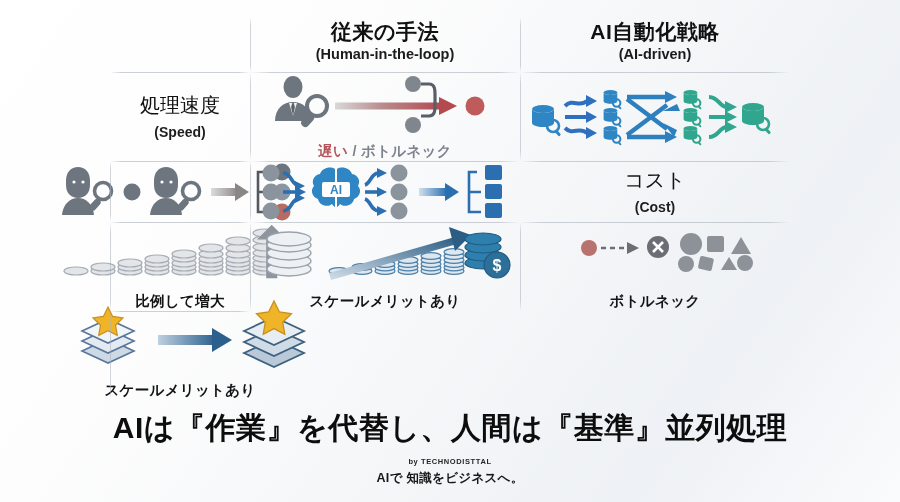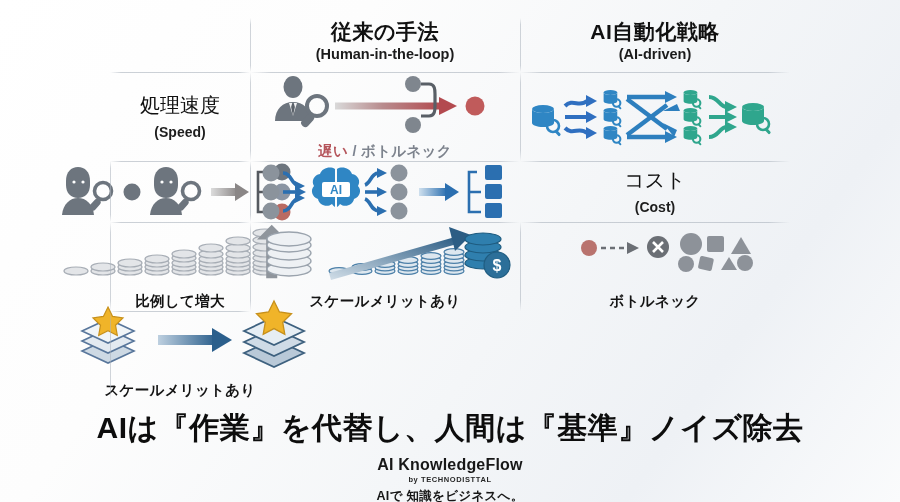--- a/index.html
+++ b/index.html
@@ -507,21 +507,20 @@
           </g>
         </svg>
       </div>
       <div class="cap">
         <span class="c1" style="color:#141414">スケールメリットあり</span>
       </div>
     </div>
 
   </div>
 
-  <div class="headline">AIは『作業』を代替し、人間は『基準』ノイズ除去</div>
+  <div class="headline">AIは『作業』を代替し、人間は『基準』並列処理</div>
 
   <div class="brand">
-    <div class="b1">AI KnowledgeFlow</div>
     <div class="b2">by TECHNODISTTAL</div>
     <div class="b3">AIで 知識をビジネスへ。</div>
   </div>
 
 </div>
 
 </body></html>

